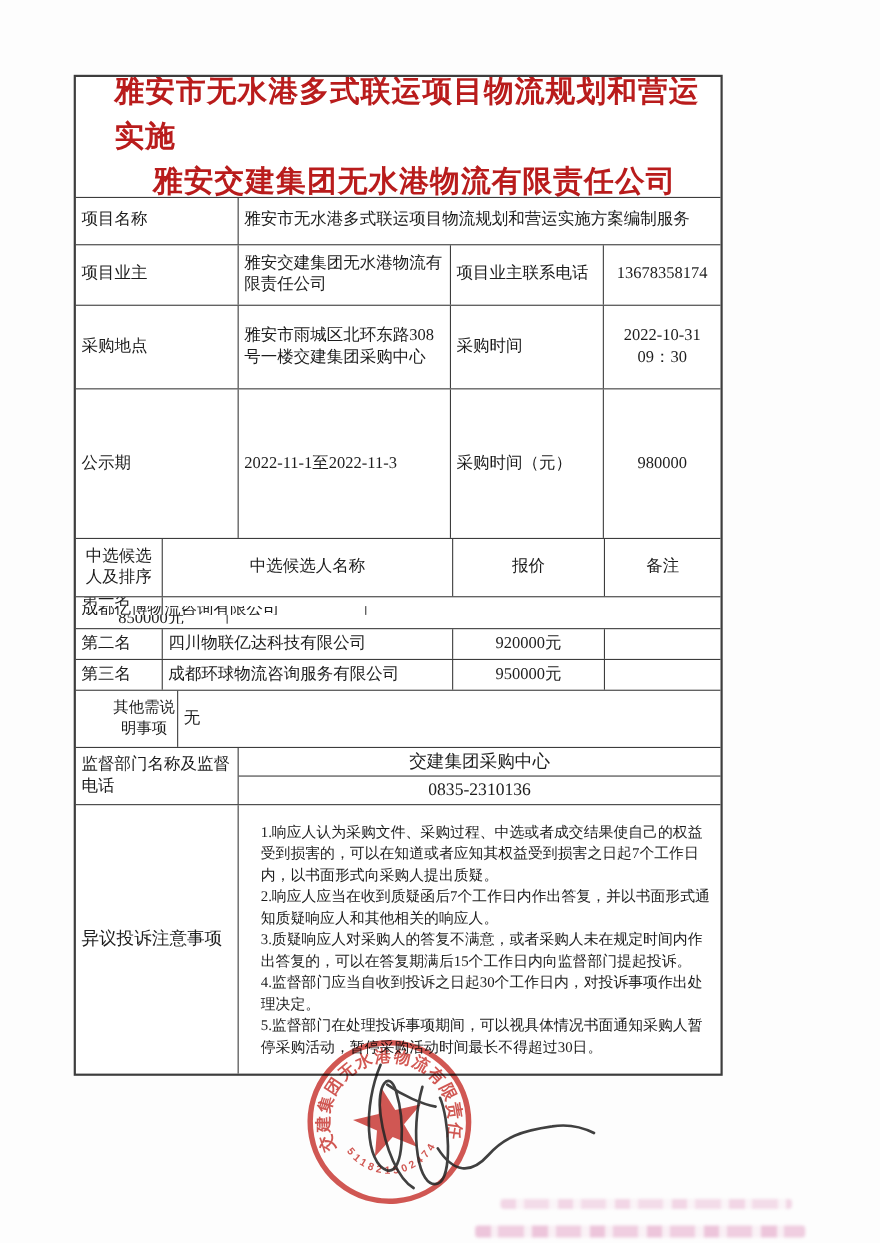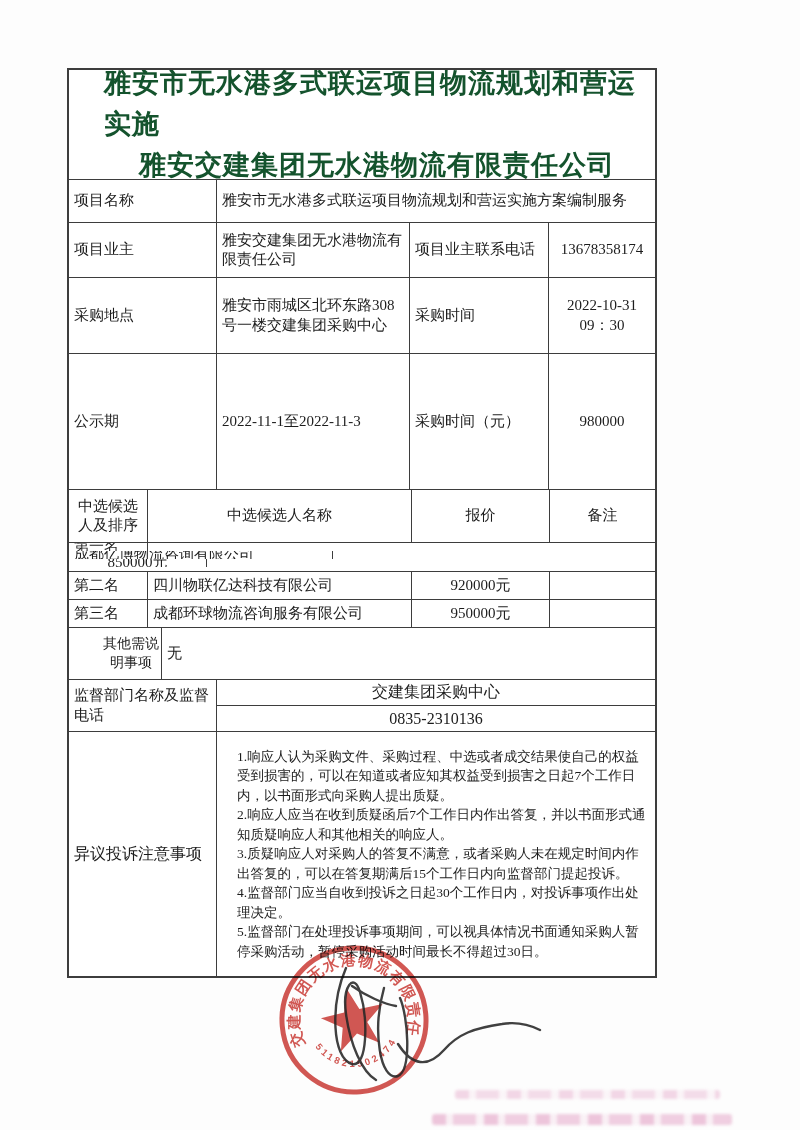--- a/index.html
+++ b/index.html
@@ -42,21 +42,21 @@
   .w-val2{width:193px;}
   .w-lab2{width:139px;}
   .w-flex{flex:1;}
   .w-rank{width:79px;}
   .w-cname{width:264px;}
   .w-cprice{width:138px;}
   .w-other{width:61px;}
   .title-cell{
     flex:1;display:flex;flex-direction:column;justify-content:center;align-items:center;
     font-family:"Liberation Sans","DejaVu Sans",sans-serif;
-    font-weight:bold;font-size:27px;line-height:41px;letter-spacing:1px;color:#14532d;
+    font-weight:bold;font-size:27px;line-height:41px;letter-spacing:1px;color:#b91c1c;
     border-right:none;
     padding-left:35px;
   }
   .small-label{font-size:14px;padding:1px 2px;margin-left:32px;}
   .obj-label{font-size:16px;}
   .obj-content{font-size:13.5px;line-height:19.5px;padding:4px 8px;margin-left:12px;}
   .obj-content p{margin:0;}
   .sub-rows{display:flex;flex-direction:column;flex:1;}
   .sub-cell{flex:1;display:flex;align-items:center;justify-content:center;box-sizing:border-box;}
   .sub-cell:first-child{border-bottom:1px solid #3d3d3d;}

